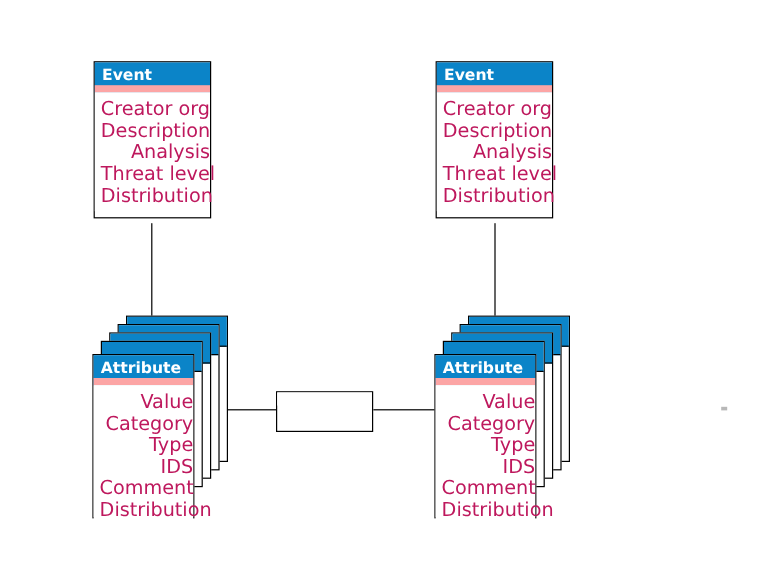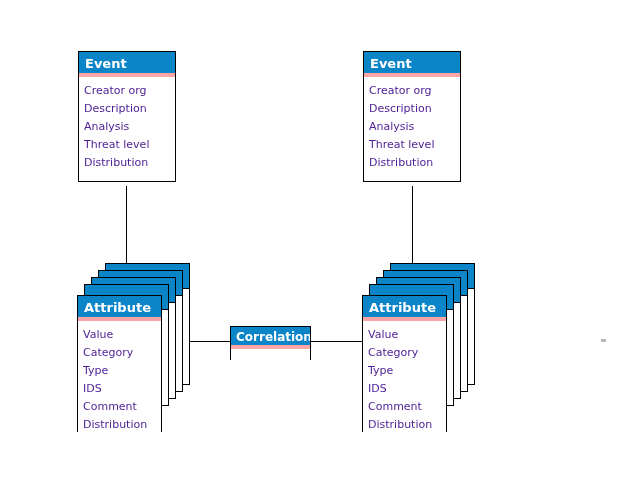--- a/index.html
+++ b/index.html
@@ -29,34 +29,35 @@
   }
   .entity-header {
     box-sizing: border-box;
     background: #0b84c8;
     color: #ffffff;
     font-weight: bold;
     font-size: 13px;
     line-height: 24px;
     height: 25px;
     padding: 0 0 0 6px;
-    border-bottom: 4px solid #fca5a5;
+    border-bottom: 6px solid #fca5a5;
     white-space: nowrap;
     overflow: hidden;
   }
   .entity-body {
     box-sizing: border-box;
     padding: 5px 0 4px 5px;
     background: #ffffff;
   }
   .field {
-    font-size: 11px;
+    font-size: 16px;
     line-height: 18px;
-    color: #4c1d95;
+    color: #be185d;
     white-space: nowrap;
+    text-align: right;
   }
 
   
   .event-box {
     width: 98px;
     height: 131px;
   }
   #event-left  { left: 78px;  top: 51px; }
   #event-right { left: 363px; top: 51px; }
 
@@ -220,19 +221,18 @@
         <div class="field">Category</div>
         <div class="field">Type</div>
         <div class="field">IDS</div>
         <div class="field">Comment</div>
         <div class="field">Distribution</div>
       </div>
     </div>
   </div>
 
   <div id="correlation-box">
-    <div class="entity-header">Correlation</div>
     <div class="correlation-body"></div>
   </div>
 
   <div id="stray-mark"></div>
 
 </div>
 
 </body></html>

